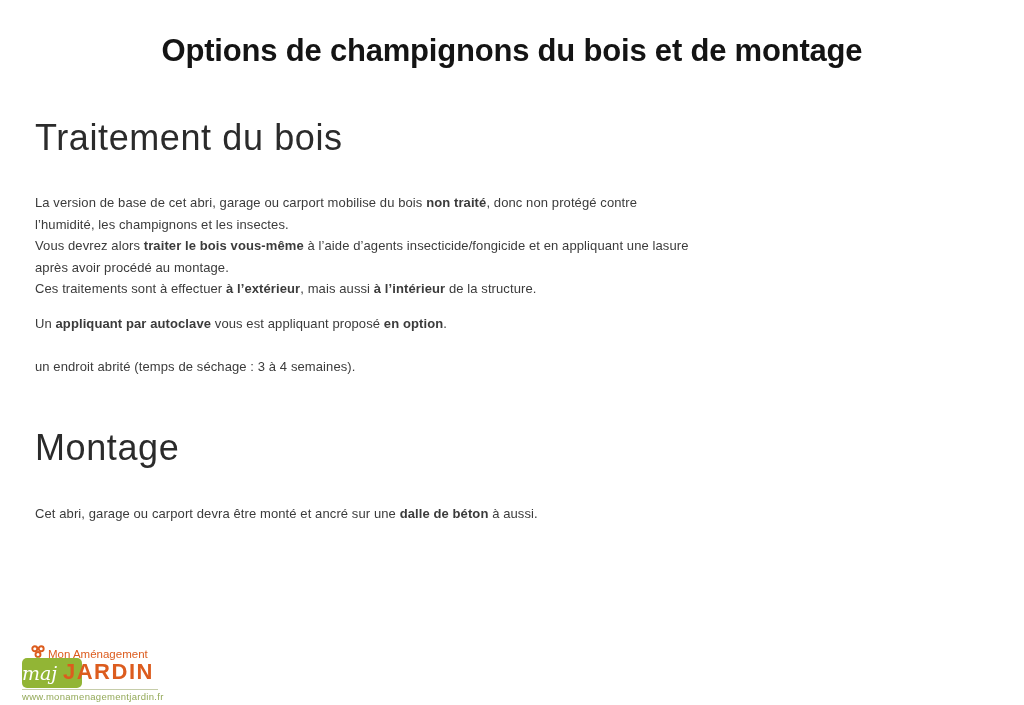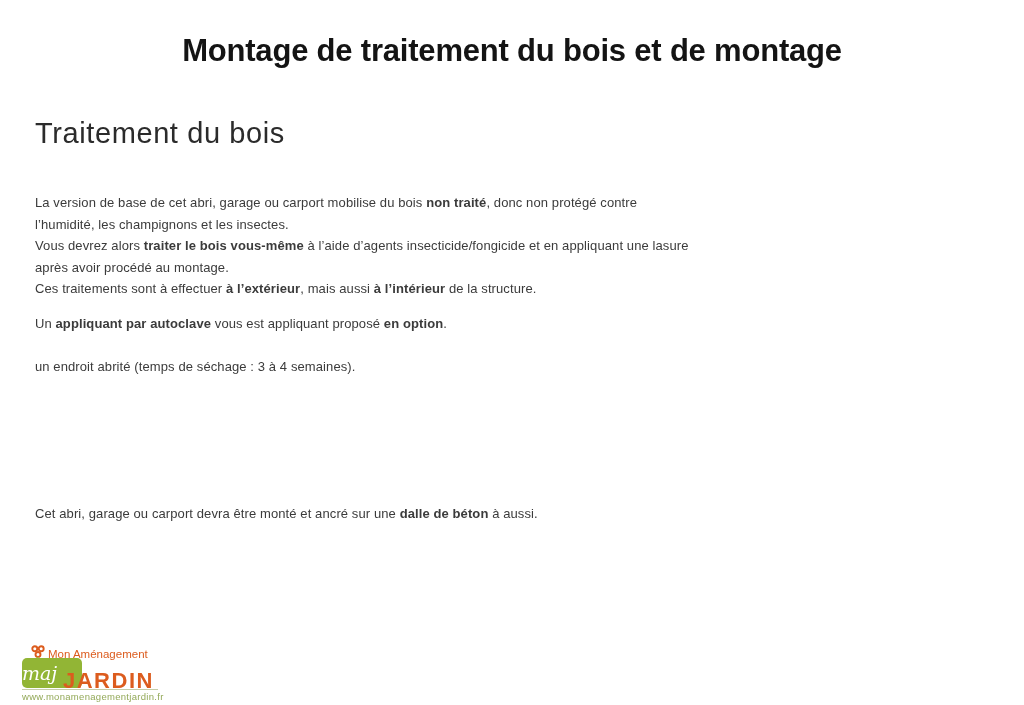--- a/index.html
+++ b/index.html
@@ -11,21 +11,21 @@
     font-family:"Liberation Sans", sans-serif;
   }
   .page-title{
     position:absolute;top:33px;left:0;width:1024px;
     margin:0;text-align:center;
     font-size:31px;font-weight:800;letter-spacing:-0.2px;
     color:#141414;
   }
   .section-heading{
     position:absolute;left:35px;margin:0;
-    font-size:29px;font-weight:400;letter-spacing:0.6px;
+    font-size:36px;font-weight:400;letter-spacing:0.6px;
     color:#2b2b2b;
   }
   .h-trait{top:117px;}
   .h-mont{top:427px;}
   .body-par{
     position:absolute;left:35px;width:980px;margin:0;
     font-size:13px;line-height:21.5px;
     color:#3b3b3b;letter-spacing:0.1px;
   }
   .p-a{top:192px;}
@@ -44,44 +44,45 @@
     background:#92B535;border-radius:5px;
     display:flex;align-items:center;
   }
   .monogram-box span{
     font-family:"DejaVu Serif", serif;font-style:italic;
     font-size:19px;color:#ffffff;line-height:1;
   }
   .brand-main{
     position:absolute;left:41px;top:16px;
     font-size:22px;font-weight:800;letter-spacing:1.5px;
-    color:#DC5C1E;white-space:nowrap;margin-top:9px;
+    color:#DC5C1E;white-space:nowrap;
   }
   .logo-divider{
     position:absolute;left:0;top:46px;width:136px;height:0;
     border-top:1px solid #c6cda9;
   }
   .logo-url{
     position:absolute;left:0;top:48px;
     font-size:9.5px;color:#93A958;letter-spacing:0.3px;white-space:nowrap;
   }
 </style>
 </head>
 <body>
 
 <div class="slide">
 
-  <h1 class="page-title">Montage de traitement du bois et de montage</h1>
+  <h1 class="page-title">Options de champignons du bois et de montage</h1>
 
   <h2 class="section-heading h-trait">Traitement du bois</h2>
 
   <p class="body-par p-a"><span>La version de base de cet abri, garage ou carport mobilise du bois </span><span class="b">non traité</span><span>, donc non protégé contre</span><br><span>l’humidité, les champignons et les insectes.</span><br><span>Vous devrez alors </span><span class="b">traiter le bois vous-même</span><span> à l’aide d’agents insecticide/fongicide et en appliquant une lasure</span><br><span>après avoir procédé au montage.</span><br><span>Ces traitements sont à effectuer </span><span class="b">à l’extérieur</span><span>, mais aussi </span><span class="b">à l’intérieur</span><span> de la structure.</span></p>
 
   <p class="body-par p-b"><span>Un </span><span class="b">appliquant par autoclave</span><span> vous est appliquant proposé </span><span class="b">en option</span><span>.</span><br><br><span>un endroit abrité (temps de séchage : 3 à 4 semaines).</span></p>
 
+  <h2 class="section-heading h-mont">Montage</h2>
 
   <p class="body-par p-c"><span>Cet abri, garage ou carport devra être monté et ancré sur une </span><span class="b">dalle de béton</span><span> à aussi.</span><br></p>
 
   <div class="logo">
     <svg class="clover" viewBox="0 0 20 20">
       <circle cx="6" cy="6" r="3.1" fill="none" stroke="#DC5C1E" stroke-width="2.4"></circle>
       <circle cx="14" cy="6" r="3.1" fill="none" stroke="#DC5C1E" stroke-width="2.4"></circle>
       <circle cx="10" cy="13" r="3.1" fill="none" stroke="#DC5C1E" stroke-width="2.4"></circle>
       <line x1="10" y1="16" x2="8" y2="19" stroke="#92B535" stroke-width="1.6"></line>
     </svg>

